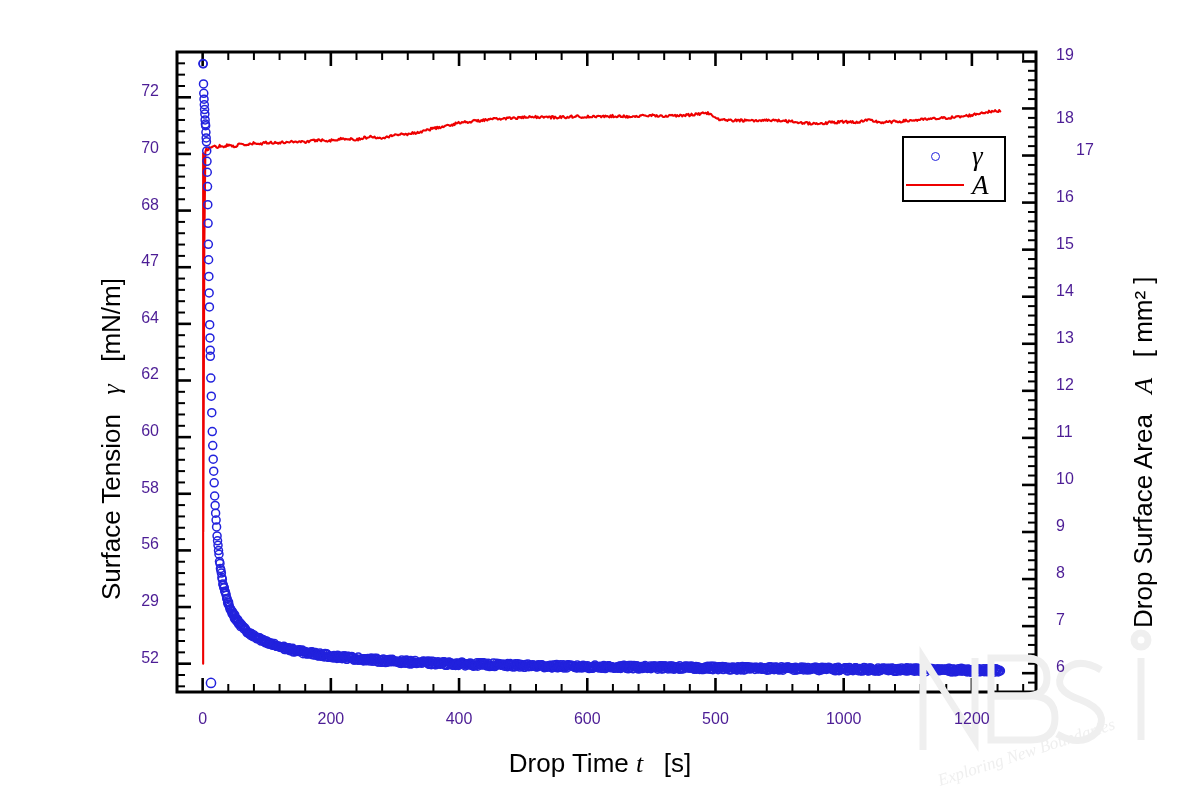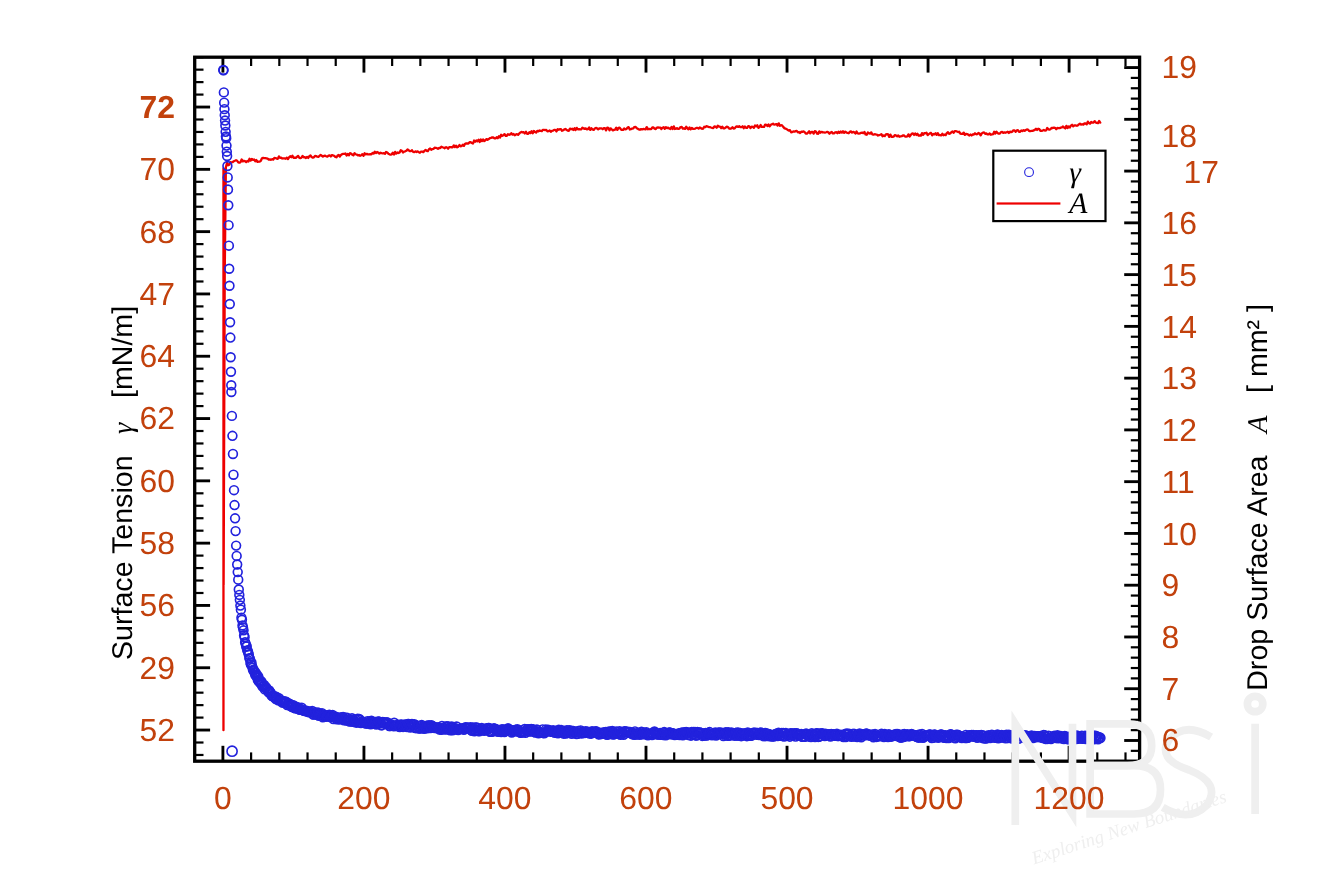--- a/index.html
+++ b/index.html
@@ -55,23 +55,23 @@
   .ital {
     font-family: "Liberation Serif", serif;
     font-style: italic;
   }
   .gk {
     font-family: "Liberation Serif", serif;
     font-style: italic;
   }
   .tick-label {
     position: absolute;
-    font-size: 29px;
+    font-size: 16px;
     font-family: "Liberation Sans", sans-serif;
-    color: #c2410c;
+    color: #4c1d95;
     white-space: nowrap;
   }
   .tick-left  { text-align: right; }
   .tick-right { text-align: left; }
   .tick-bottom{ text-align: center; }
   #legend-box {
     position: absolute;
     border: 2.5px solid #000;
     background: #ffffff;
     box-sizing: border-box;
@@ -1480,37 +1480,43 @@
       <div class="tick-label tick-left" style="left: 59px; top: 648.681px; width: 100px;">52</div>
       <div class="tick-label tick-left" style="left: 59px; top: 592.044px; width: 100px;">29</div>
       <div class="tick-label tick-left" style="left: 59px; top: 535.407px; width: 100px;">56</div>
       <div class="tick-label tick-left" style="left: 59px; top: 478.77px; width: 100px;">58</div>
       <div class="tick-label tick-left" style="left: 59px; top: 422.133px; width: 100px;">60</div>
       <div class="tick-label tick-left" style="left: 59px; top: 365.496px; width: 100px;">62</div>
       <div class="tick-label tick-left" style="left: 59px; top: 308.858px; width: 100px;">64</div>
       <div class="tick-label tick-left" style="left: 59px; top: 252.221px; width: 100px;">47</div>
       <div class="tick-label tick-left" style="left: 59px; top: 195.584px; width: 100px;">68</div>
       <div class="tick-label tick-left" style="left: 59px; top: 138.947px; width: 100px;">70</div>
-      <div class="tick-label tick-left" style="left: 59px; top: 82.3097px; width: 100px; font-weight: bold;">72</div>
+      <div class="tick-label tick-left" style="left: 59px; top: 82.3097px; width: 100px;">72</div>
       <div class="tick-label tick-right" style="left: 1056px; top: 658.176px; width: 60px;">6</div>
       <div class="tick-label tick-right" style="left: 1056px; top: 611.118px; width: 60px;">7</div>
       <div class="tick-label tick-right" style="left: 1056px; top: 564.059px; width: 60px;">8</div>
       <div class="tick-label tick-right" style="left: 1056px; top: 517px; width: 60px;">9</div>
       <div class="tick-label tick-right" style="left: 1056px; top: 469.941px; width: 60px;">10</div>
       <div class="tick-label tick-right" style="left: 1056px; top: 422.882px; width: 60px;">11</div>
       <div class="tick-label tick-right" style="left: 1056px; top: 375.824px; width: 60px;">12</div>
       <div class="tick-label tick-right" style="left: 1056px; top: 328.765px; width: 60px;">13</div>
       <div class="tick-label tick-right" style="left: 1056px; top: 281.706px; width: 60px;">14</div>
       <div class="tick-label tick-right" style="left: 1056px; top: 234.647px; width: 60px;">15</div>
       <div class="tick-label tick-right" style="left: 1056px; top: 187.588px; width: 60px;">16</div>
       <div class="tick-label tick-right" style="left: 1056px; top: 140.529px; width: 60px; margin-left: 20px;">17</div>
       <div class="tick-label tick-right" style="left: 1056px; top: 93.4706px; width: 60px; margin-top: 16px;">18</div>
       <div class="tick-label tick-right" style="left: 1056px; top: 46.4118px; width: 60px;">19</div>
     </div>
 
+  <div class="axis-title" id="xaxis-title">
+    <span>Drop Time</span>
+    <span class="ital">t</span>
+    <span style="display:inline-block;width:6px"></span>
+    <span>[s]</span>
+  </div>
 
   <div class="axis-title" id="yaxis-left-title">
     <span>Surface Tension</span>
     <span style="display:inline-block;width:5px"></span>
     <span class="gk">γ</span>
     <span style="display:inline-block;width:8px"></span>
     <span>[mN/m]</span>
   </div>
 
   <div class="axis-title" id="yaxis-right-title">

